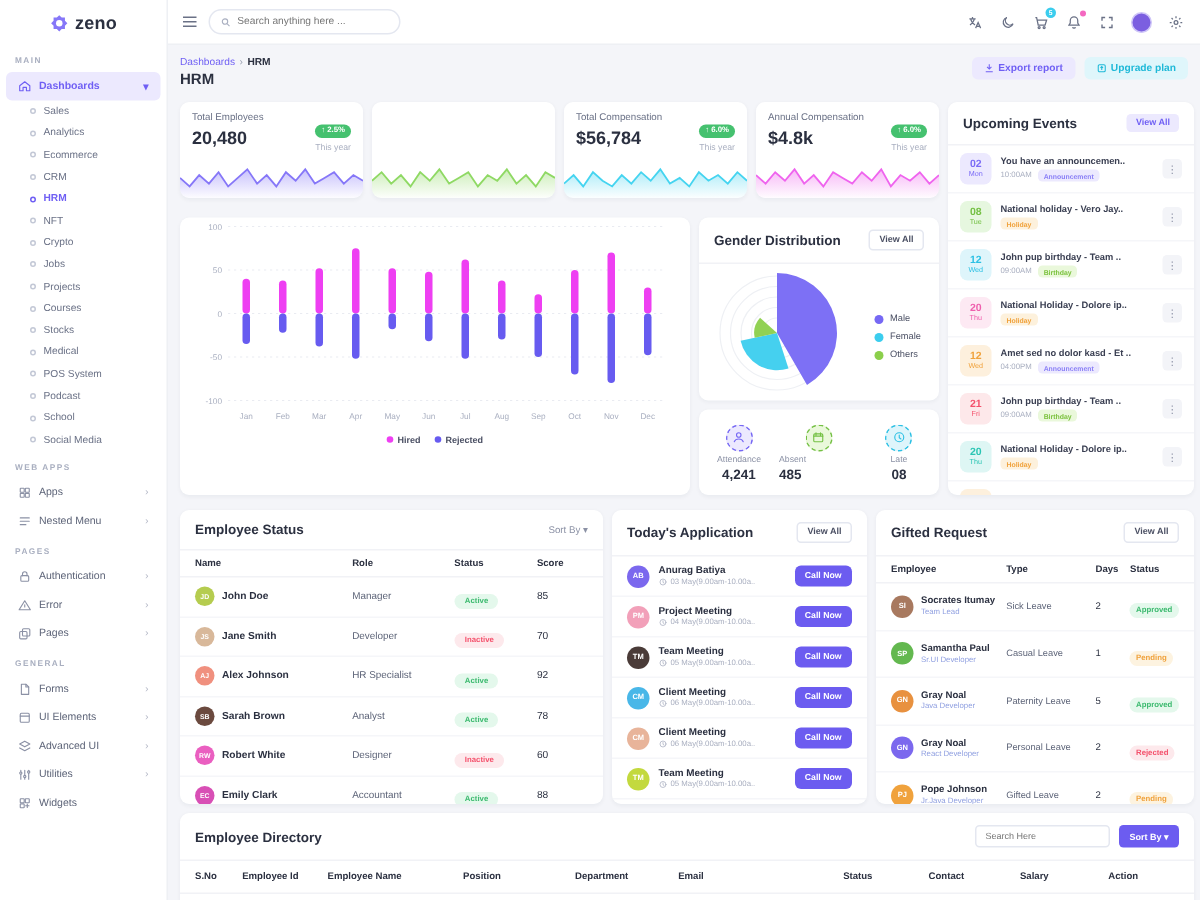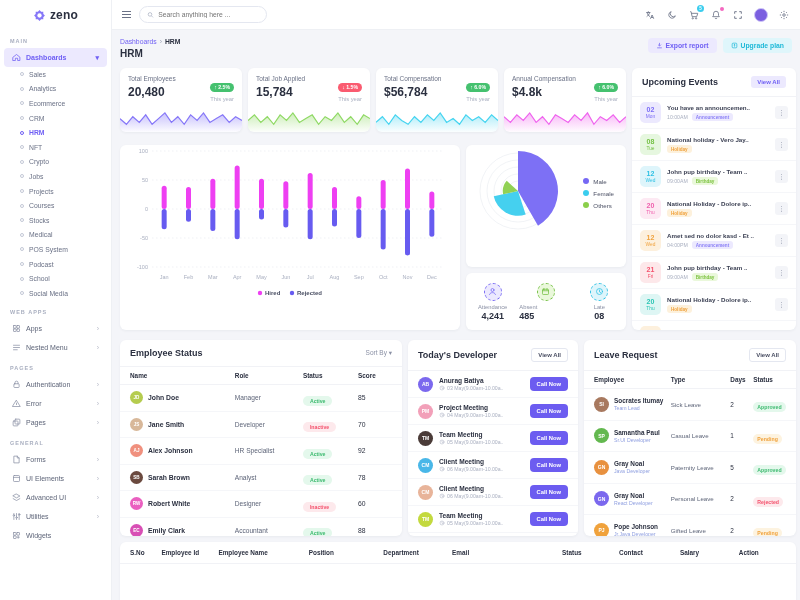--- a/index.html
+++ b/index.html
@@ -344,27 +344,20 @@
             <linearGradient id="sp0" x1="0" y1="0" x2="0" y2="1">
               <stop offset="0" stop-color="#8677f8" stop-opacity="0.45"></stop>
               <stop offset="1" stop-color="#8677f8" stop-opacity="0.02"></stop>
             </linearGradient>
           </defs>
           <polygon points="0,24 0.0,10.6 6.4,16.3 12.8,8.7 19.3,14.4 25.7,6.8 32.1,16.3 38.5,10.6 44.9,4.9 51.4,14.4 57.8,8.7 64.2,16.3 70.6,6.8 77.1,12.5 83.5,4.9 89.9,14.4 96.3,10.6 102.7,6.8 109.2,14.4 115.6,8.7 122.0,12.5 122,24" fill="url(#sp0)"></polygon>
           <polyline points="0.0,10.6 6.4,16.3 12.8,8.7 19.3,14.4 25.7,6.8 32.1,16.3 38.5,10.6 44.9,4.9 51.4,14.4 57.8,8.7 64.2,16.3 70.6,6.8 77.1,12.5 83.5,4.9 89.9,14.4 96.3,10.6 102.7,6.8 109.2,14.4 115.6,8.7 122.0,12.5" fill="none" stroke="#8677f8" stroke-width="1.2"></polyline>
         </svg>
       </div>
       <div class="card" style="left: 136px;">
-        <div class="card-top">
-          <div>
-            <div class="card-label">Total Job Applied</div>
-            <div class="card-value">15,784</div>
-          </div>
-          <div class="card-right"><span class="delta" style="background:#fa5b70">↓ 1.5%</span><div class="period">This year</div></div>
-        </div>
         <svg class="spark" width="122" height="24" viewBox="0 0 122 24">
           <defs>
             <linearGradient id="sp1" x1="0" y1="0" x2="0" y2="1">
               <stop offset="0" stop-color="#8fd964" stop-opacity="0.45"></stop>
               <stop offset="1" stop-color="#8fd964" stop-opacity="0.02"></stop>
             </linearGradient>
           </defs>
           <polygon points="0,24 0.0,12.5 6.4,6.8 12.8,14.4 19.3,8.7 25.7,16.3 32.1,6.8 38.5,12.5 44.9,4.9 51.4,14.4 57.8,10.6 64.2,6.8 70.6,16.3 77.1,8.7 83.5,12.5 89.9,4.9 96.3,14.4 102.7,8.7 109.2,16.3 115.6,6.8 122.0,10.6 122,24" fill="url(#sp1)"></polygon>
           <polyline points="0.0,12.5 6.4,6.8 12.8,14.4 19.3,8.7 25.7,16.3 32.1,6.8 38.5,12.5 44.9,4.9 51.4,14.4 57.8,10.6 64.2,6.8 70.6,16.3 77.1,8.7 83.5,12.5 89.9,4.9 96.3,14.4 102.7,8.7 109.2,16.3 115.6,6.8 122.0,10.6" fill="none" stroke="#8fd964" stroke-width="1.2"></polyline>
         </svg>
@@ -458,20 +451,24 @@
           <rect x="301.3333333333333" y="64" width="5" height="27.839999999999996" rx="2.5" fill="#675bf0"></rect>
           <text x="303.8333333333333" y="134" font-size="5.5" fill="#a9afc0" text-anchor="middle">Dec</text>
           <circle cx="132" cy="148" r="2.2" fill="#ee3ff2"></circle>
           <text x="137" y="150" font-size="6" fill="#4a4f63" font-weight="bold">Hired</text>
           <circle cx="164" cy="148" r="2.2" fill="#675bf0"></circle>
           <text x="169" y="150" font-size="6" fill="#4a4f63" font-weight="bold">Rejected</text>
         </svg></div>
   </div>
 
   <div class="panel" style="left:354px; top:115px; width:160px; height:122px;">
+    <div class="panel-head">
+      <div class="panel-title">Gender Distribution</div>
+      <div class="view-all plain">View All</div>
+    </div>
     <div style="display:flex; align-items:center; padding:2px 8px;">
       <div id="gender-pie"><svg width="88" height="88" viewBox="0 0 88 88">
             <circle cx="44" cy="44" r="10" fill="none" stroke="#eef0f4" stroke-width="0.8"></circle>
             <circle cx="44" cy="44" r="17" fill="none" stroke="#eef0f4" stroke-width="0.8"></circle>
             <circle cx="44" cy="44" r="24" fill="none" stroke="#eef0f4" stroke-width="0.8"></circle>
             <circle cx="44" cy="44" r="31" fill="none" stroke="#eef0f4" stroke-width="0.8"></circle>
             <circle cx="44" cy="44" r="38" fill="none" stroke="#eef0f4" stroke-width="0.8"></circle>
             <path d="M44,44 L44.00,4.00 A40.0,40.0 0 0 1 64.00,78.64 Z" fill="#7668f4" opacity="0.95"></path>
             <path d="M44,44 L51.66,67.59 A24.8,24.8 0 0 1 19.74,49.16 Z" fill="#3bcdee" opacity="0.95"></path>
             <path d="M44,44 L29.13,47.16 A15.2,15.2 0 0 1 32.70,33.83 Z" fill="#8bcf4b" opacity="0.95"></path>
@@ -702,21 +699,21 @@
           </div>
           <div style="width:26%;font-size:6.6px;color:#5d6478;">Accountant</div>
           <div style="width:21%;"><span class="pill" style="background:#e4f8ec;color:#3cba6f;">Active</span></div>
           <div style="width:13%;font-size:6.8px;color:#2b3040;">88</div>
         </div>
       </div>
   </div>
 
   <div class="panel" style="left:296px; top:310px; width:170px; height:196px;">
     <div class="panel-head">
-      <div class="panel-title">Today's Developer</div>
+      <div class="panel-title">Today's Application</div>
       <div class="view-all plain">View All</div>
     </div>
     <div id="iv-list">
         <div class="iv-row">
           <span class="av" style="width:15px;height:15px;font-size:5px;background:#7b68ee;">AB</span>
           <div>
             <div class="iv-name">Anurag Batiya</div>
             <div class="iv-time">
               <svg width="6" height="6" viewBox="0 0 24 24" fill="none" stroke="#a9afc0" stroke-width="2" stroke-linecap="round" stroke-linejoin="round">
                 <circle cx="12" cy="12" r="8"></circle>
@@ -795,21 +792,21 @@
               <span>05 May(9.00am-10.00a..</span>
             </div>
           </div>
           <button class="call-btn">Call Now</button>
         </div>
       </div>
   </div>
 
   <div class="panel" style="left:472px; top:310px; width:212px; height:196px;">
     <div class="panel-head">
-      <div class="panel-title">Leave Request</div>
+      <div class="panel-title">Gifted Request</div>
       <div class="view-all plain">View All</div>
     </div>
     <div id="lv-table">
         <div class="tbl-head">
           <div style="width: 40%;">Employee</div>
           <div style="width: 31%;">Type</div>
           <div style="width: 12%;">Days</div>
           <div style="width: 17%;">Status</div>
         </div>
         <div class="tbl-row" style="height: 31.5px;">
@@ -869,20 +866,27 @@
             </div>
           </div>
           <div style="width:31%;font-size:6.2px;color:#5d6478;">Gifted Leave</div>
           <div style="width:12%;font-size:6.4px;color:#2b3040;">2</div>
           <div style="width:17%;"><span class="pill" style="background:#fdf3e0;color:#f0a23c;padding:2px 4px;">Pending</span></div>
         </div>
       </div>
   </div>
 
   <div class="panel" style="left:8px; top:512px; width:676px; height:84px;">
+    <div class="panel-head">
+      <div class="panel-title">Employee Directory</div>
+      <div style="display:flex; gap:6px; align-items:center;">
+        <input class="dir-search" placeholder="Search Here" style="">
+        <button class="dir-sort">Sort By ▾</button>
+      </div>
+    </div>
     <div id="dir-head">
         <div class="tbl-head" style="padding: 7px 10px;">
           <div style="width: 32px;">S.No</div>
           <div style="width: 58px;">Employee Id</div>
           <div style="width: 92px;">Employee Name</div>
           <div style="width: 76px;">Position</div>
           <div style="width: 70px;">Department</div>
           <div style="width: 112px;">Email</div>
           <div style="width: 58px;">Status</div>
           <div style="width: 62px;">Contact</div>

